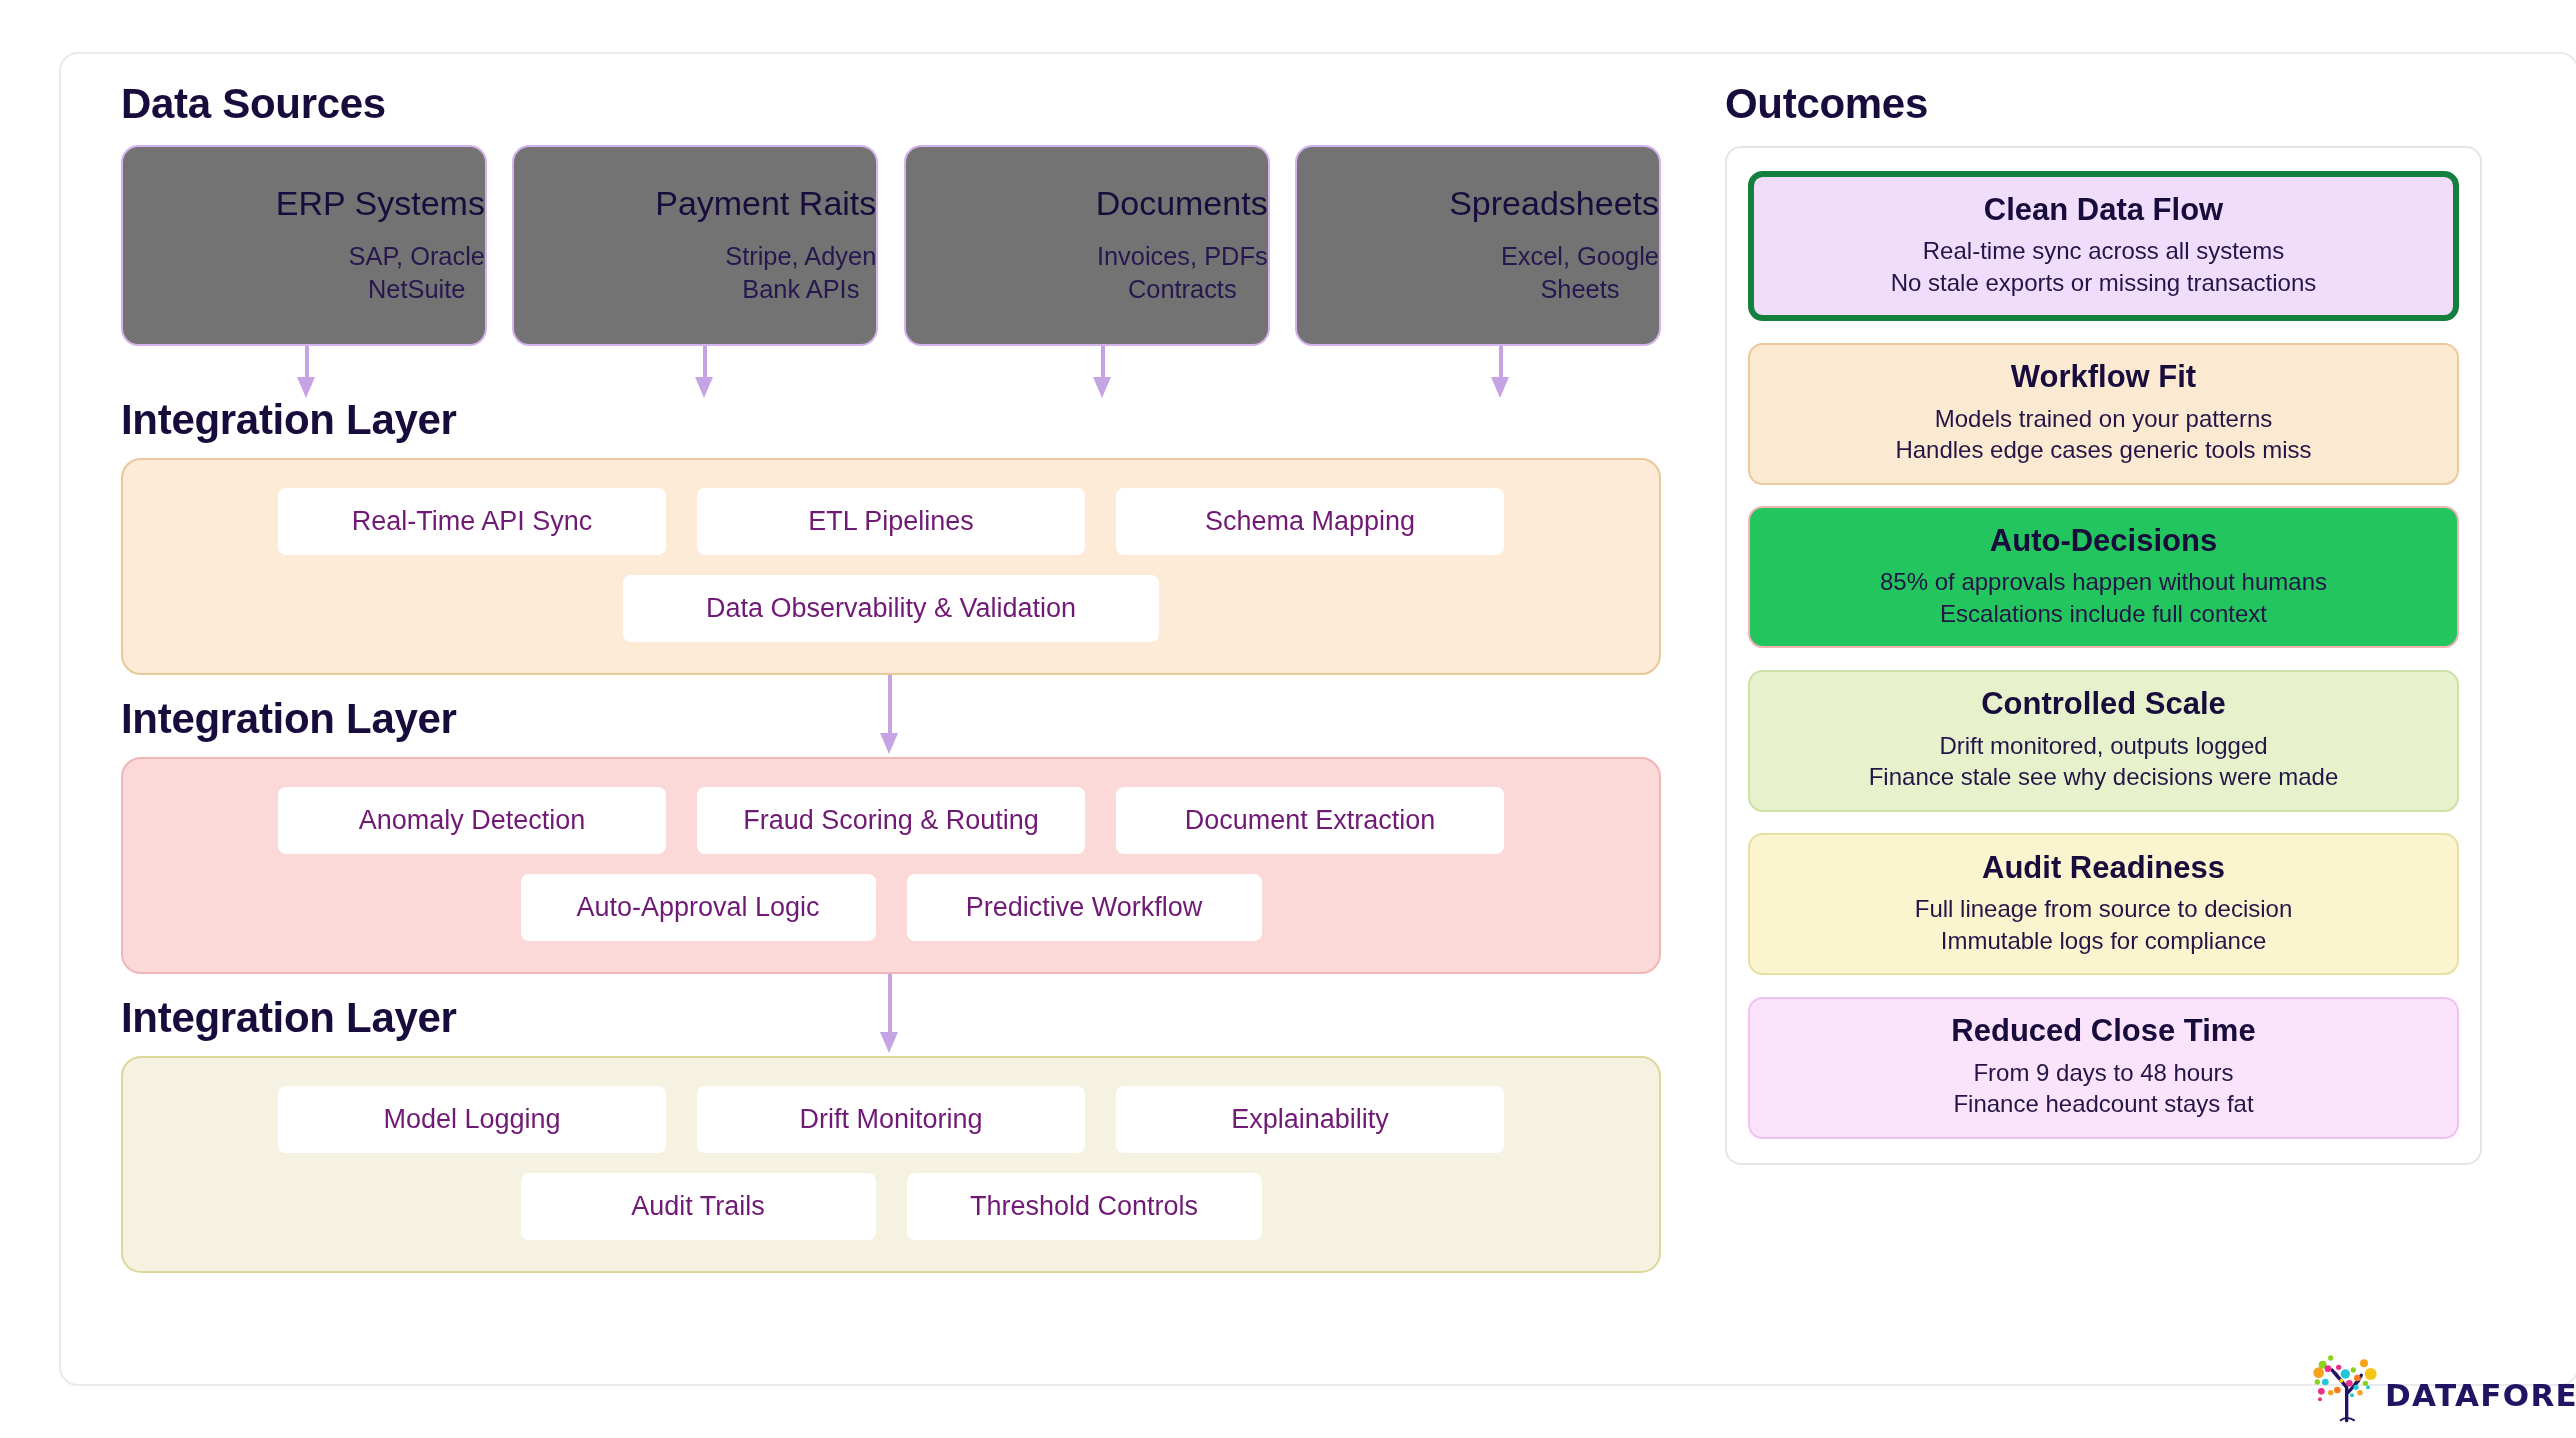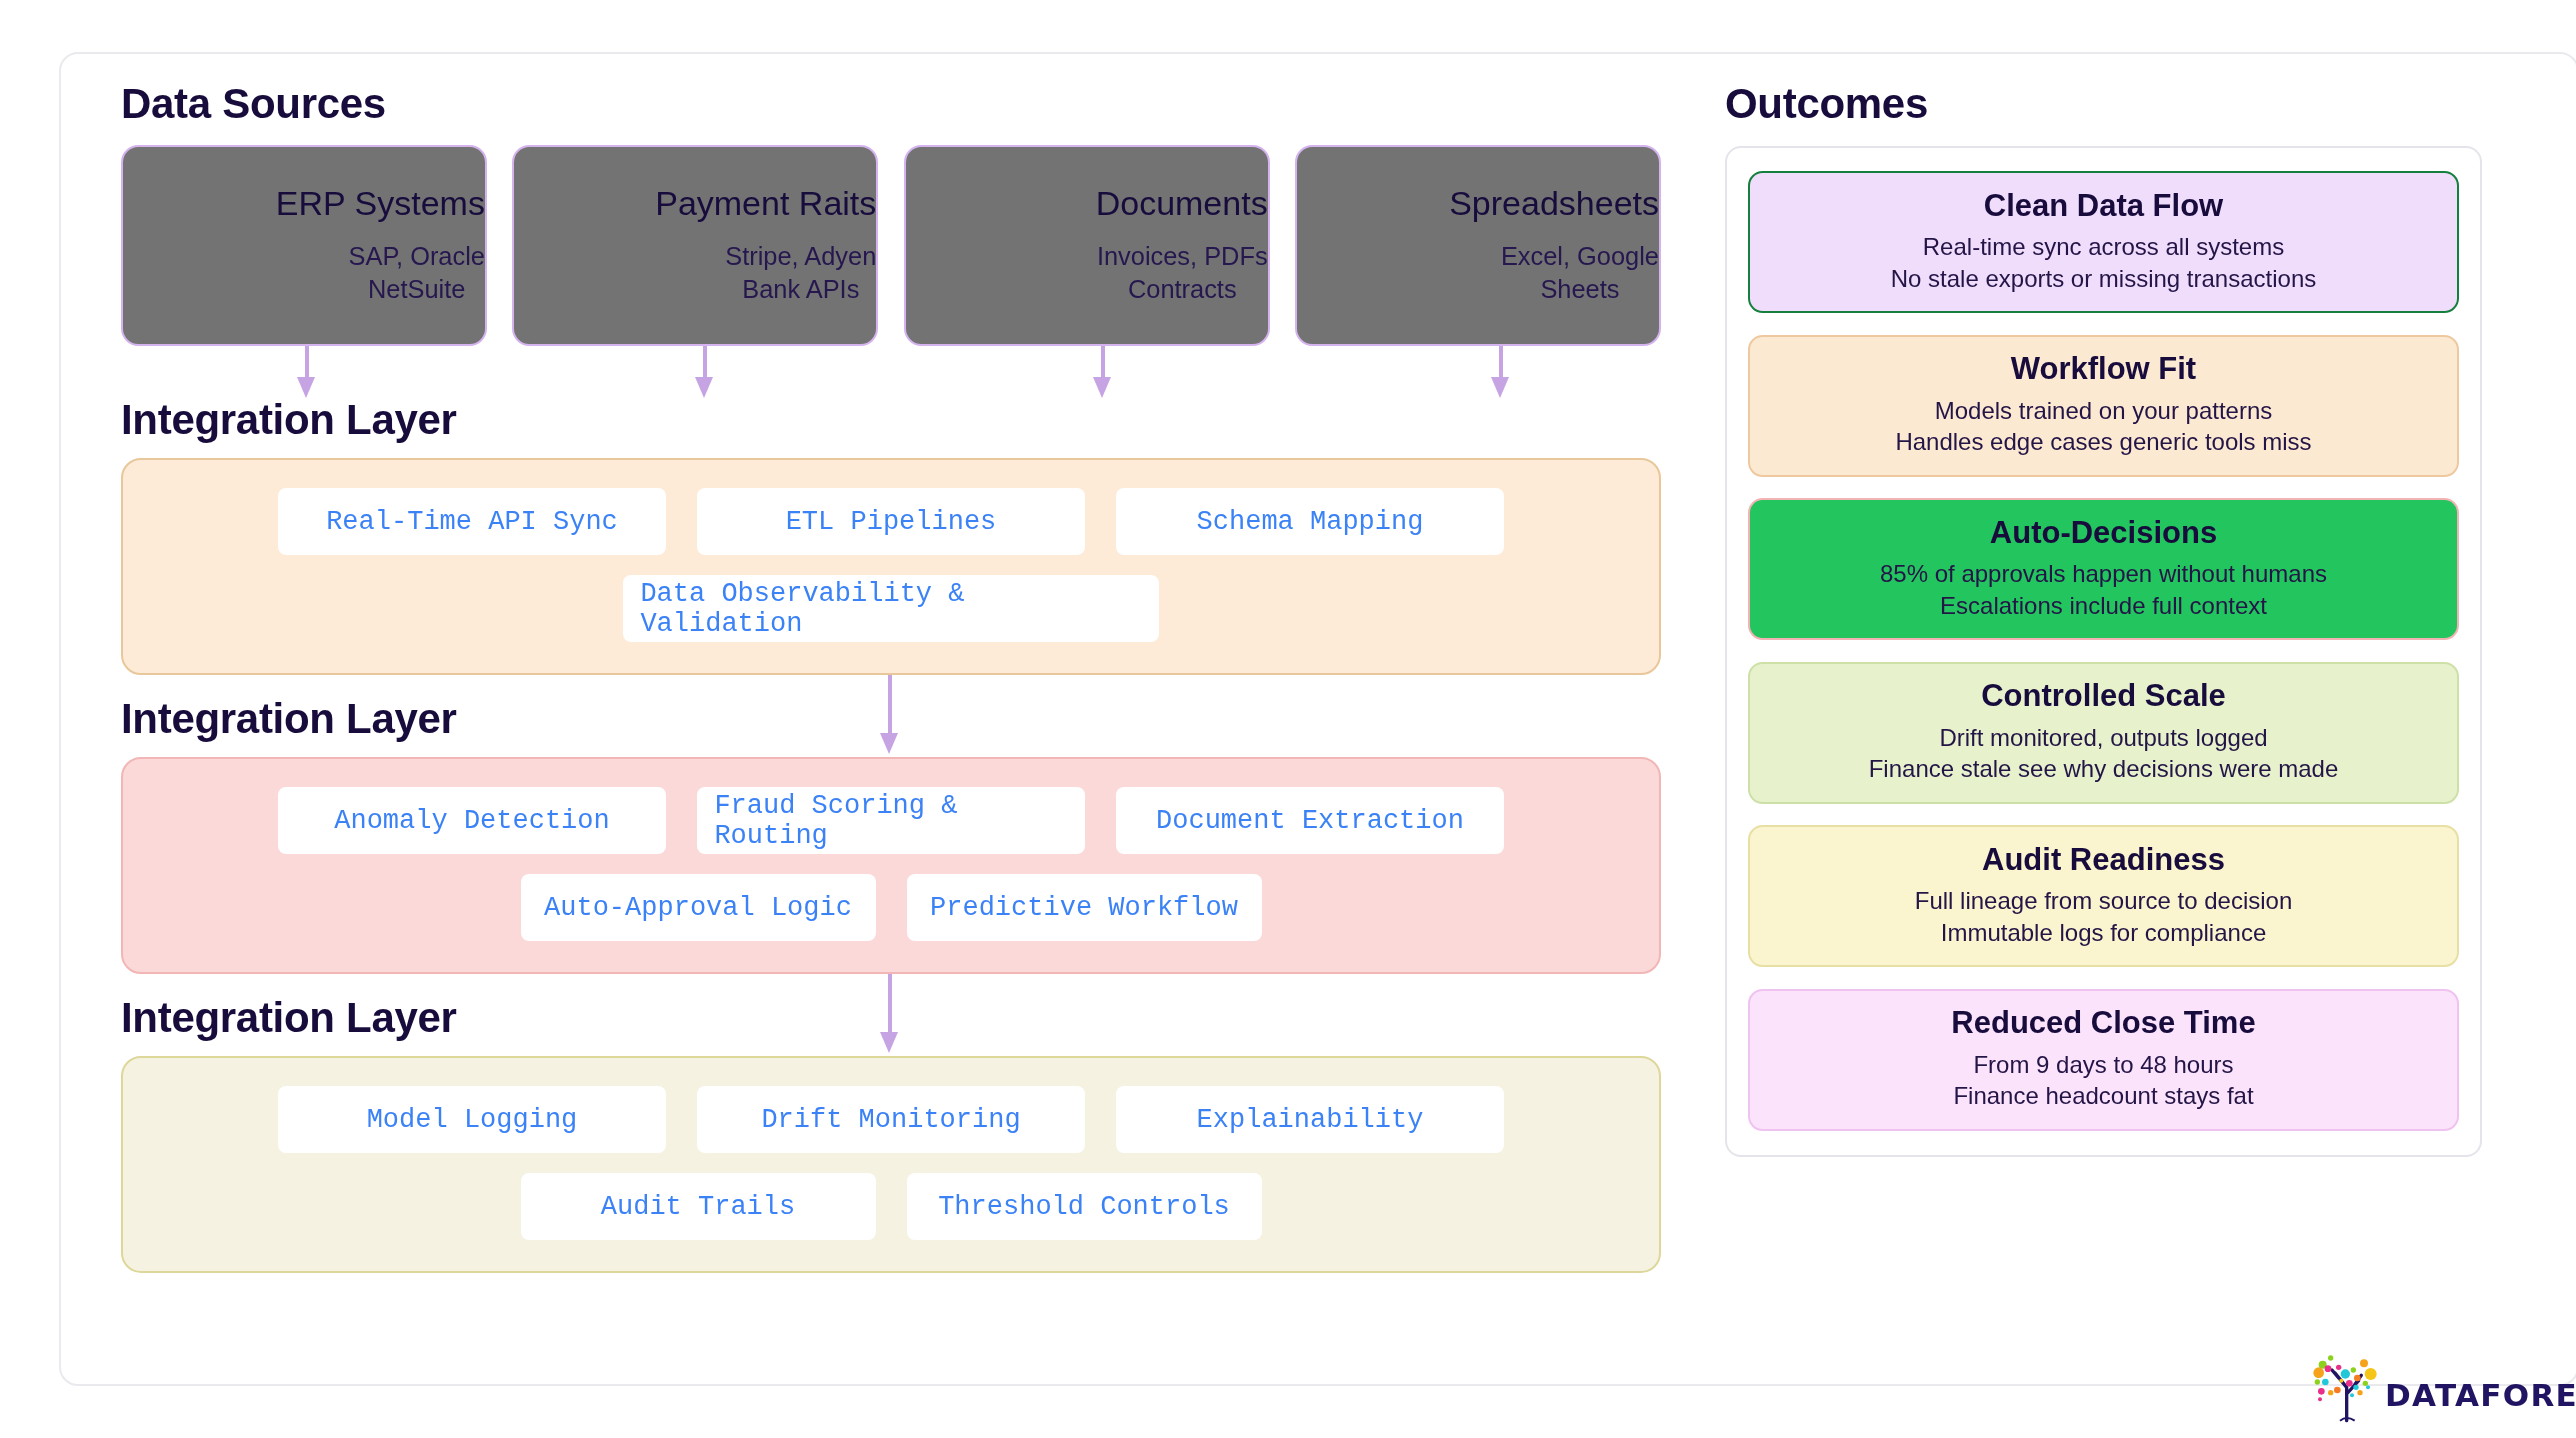--- a/index.html
+++ b/index.html
@@ -133,24 +133,23 @@
   .pill-row:last-child { margin-bottom: 0; }
 
   .pill {
     background: #ffffff;
     border-radius: 8px;
     height: 67px;
     display: flex;
     align-items: center;
     justify-content: center;
     font-size: 27px;
-    color: #3b82f6;
+    color: #701a75;
     padding: 0 17.4px;
     box-sizing: border-box;
-    font-family: Liberation Mono, monospace;
   }
   .pill.w1 { width: 388px; }
   .pill.w2 { width: 388px; }
   .pill.w3 { width: 388px; }
   .pill.wide { width: 536px; }
   .pill.mid { width: 355px; }
 
   
   #right-col {
     position: absolute;
@@ -315,21 +314,21 @@
     </div>
 
   </div>
 
   <div id="right-col">
 
     <h2 class="section-heading">Outcomes</h2>
 
     <div id="outcomes-panel">
 
-      <div class="outcome-card" style="background:#f0dcfb;border:2px solid #15803d">
+      <div class="outcome-card" style="background:#f0dcfb;border:6px solid #15803d">
         <div class="outcome-title">Clean Data Flow</div>
         <div class="outcome-lines">Real-time sync across all systems
 No stale exports or missing transactions</div>
       </div>
 
       <div class="outcome-card" style="background:#fce9d2;border:2px solid #eec9a0">
         <div class="outcome-title">Workflow Fit</div>
         <div class="outcome-lines">Models trained on your patterns
 Handles edge cases generic tools miss</div>
       </div>

